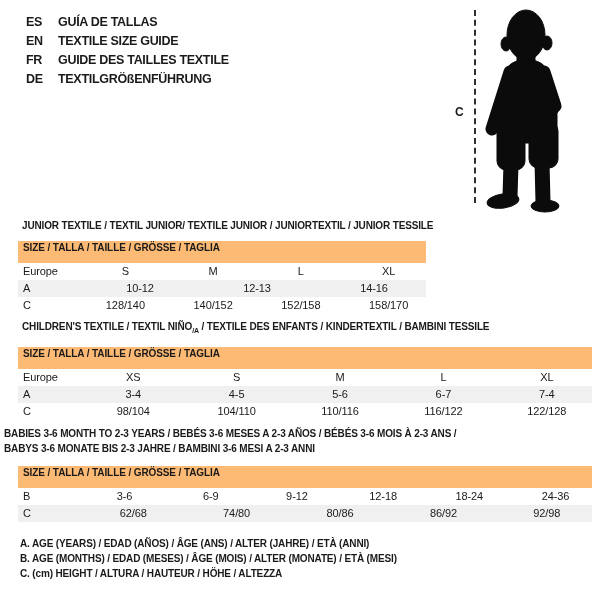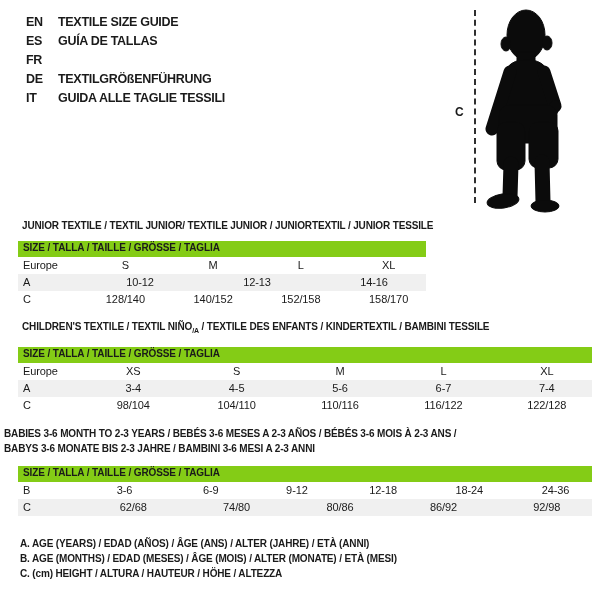--- a/index.html
+++ b/index.html
@@ -16,54 +16,51 @@
   
   .dash-line{left:474px;top:10px;height:193px;width:0;border-left:2px dashed #2e2e2e;}
   .c-label{left:455px;top:105px;font-weight:bold;font-size:12px;}
 
   
   .sec-title{font-weight:bold;font-size:10px;letter-spacing:-0.15px;line-height:14.5px;white-space:nowrap;}
   .sec-title sub{font-size:7px;}
 
   
   .size-table{background:#ffffff;}
-  .size-bar{background:#84cc16;height:16px;line-height:14px;font-size:10px;font-weight:bold;letter-spacing:-0.1px;padding-left:5px;white-space:nowrap;}
+  .size-bar{background:#fdba74;height:22px;line-height:14px;font-size:10px;font-weight:bold;letter-spacing:-0.1px;padding-left:5px;white-space:nowrap;}
   .t-row{display:flex;height:17px;line-height:17px;font-size:11px;letter-spacing:-0.1px;gap:13px;}
   .t-row.shaded{background:#f0f0f0;}
   .t-row .c0{width:52px;padding-left:5px;text-align:left;flex:none;}
   .t-row .c{flex:1;text-align:center;}
 
   
   .footnotes{left:20px;top:536px;}
   .footnote{font-weight:bold;font-size:10px;letter-spacing:-0.15px;line-height:15px;white-space:nowrap;}
 </style>
 </head>
 <body>
 
 <div id="page">
 
   <div class="abs lang-block">
     <div class="lang-row">
+      <span class="lang-code">ES</span>
+      <span class="lang-label">GUÍA DE TALLAS</span>
+    </div>
+    <div class="lang-row">
       <span class="lang-code">EN</span>
       <span class="lang-label">TEXTILE SIZE GUIDE</span>
     </div>
     <div class="lang-row">
-      <span class="lang-code">ES</span>
-      <span class="lang-label">GUÍA DE TALLAS</span>
-    </div>
-    <div class="lang-row">
       <span class="lang-code">FR</span>
+      <span class="lang-label">GUIDE DES TAILLES TEXTILE</span>
     </div>
     <div class="lang-row">
       <span class="lang-code">DE</span>
       <span class="lang-label">TEXTILGRÖßENFÜHRUNG</span>
-    </div>
-    <div class="lang-row">
-      <span class="lang-code">IT</span>
-      <span class="lang-label">GUIDA ALLE TAGLIE TESSILI</span>
     </div>
   </div>
 
   <div class="abs dash-line"></div>
   <div class="abs c-label">C</div>
   <svg class="abs" style="left:478px;top:2px;" width="120" height="212" viewBox="0 0 120 212">
     <g fill="#0b0b0b" stroke="#0b0b0b">
       <ellipse cx="48" cy="33" rx="19" ry="25"></ellipse>
       <ellipse cx="28" cy="42" rx="5" ry="7"></ellipse>
       <ellipse cx="69" cy="41" rx="5" ry="7"></ellipse>

